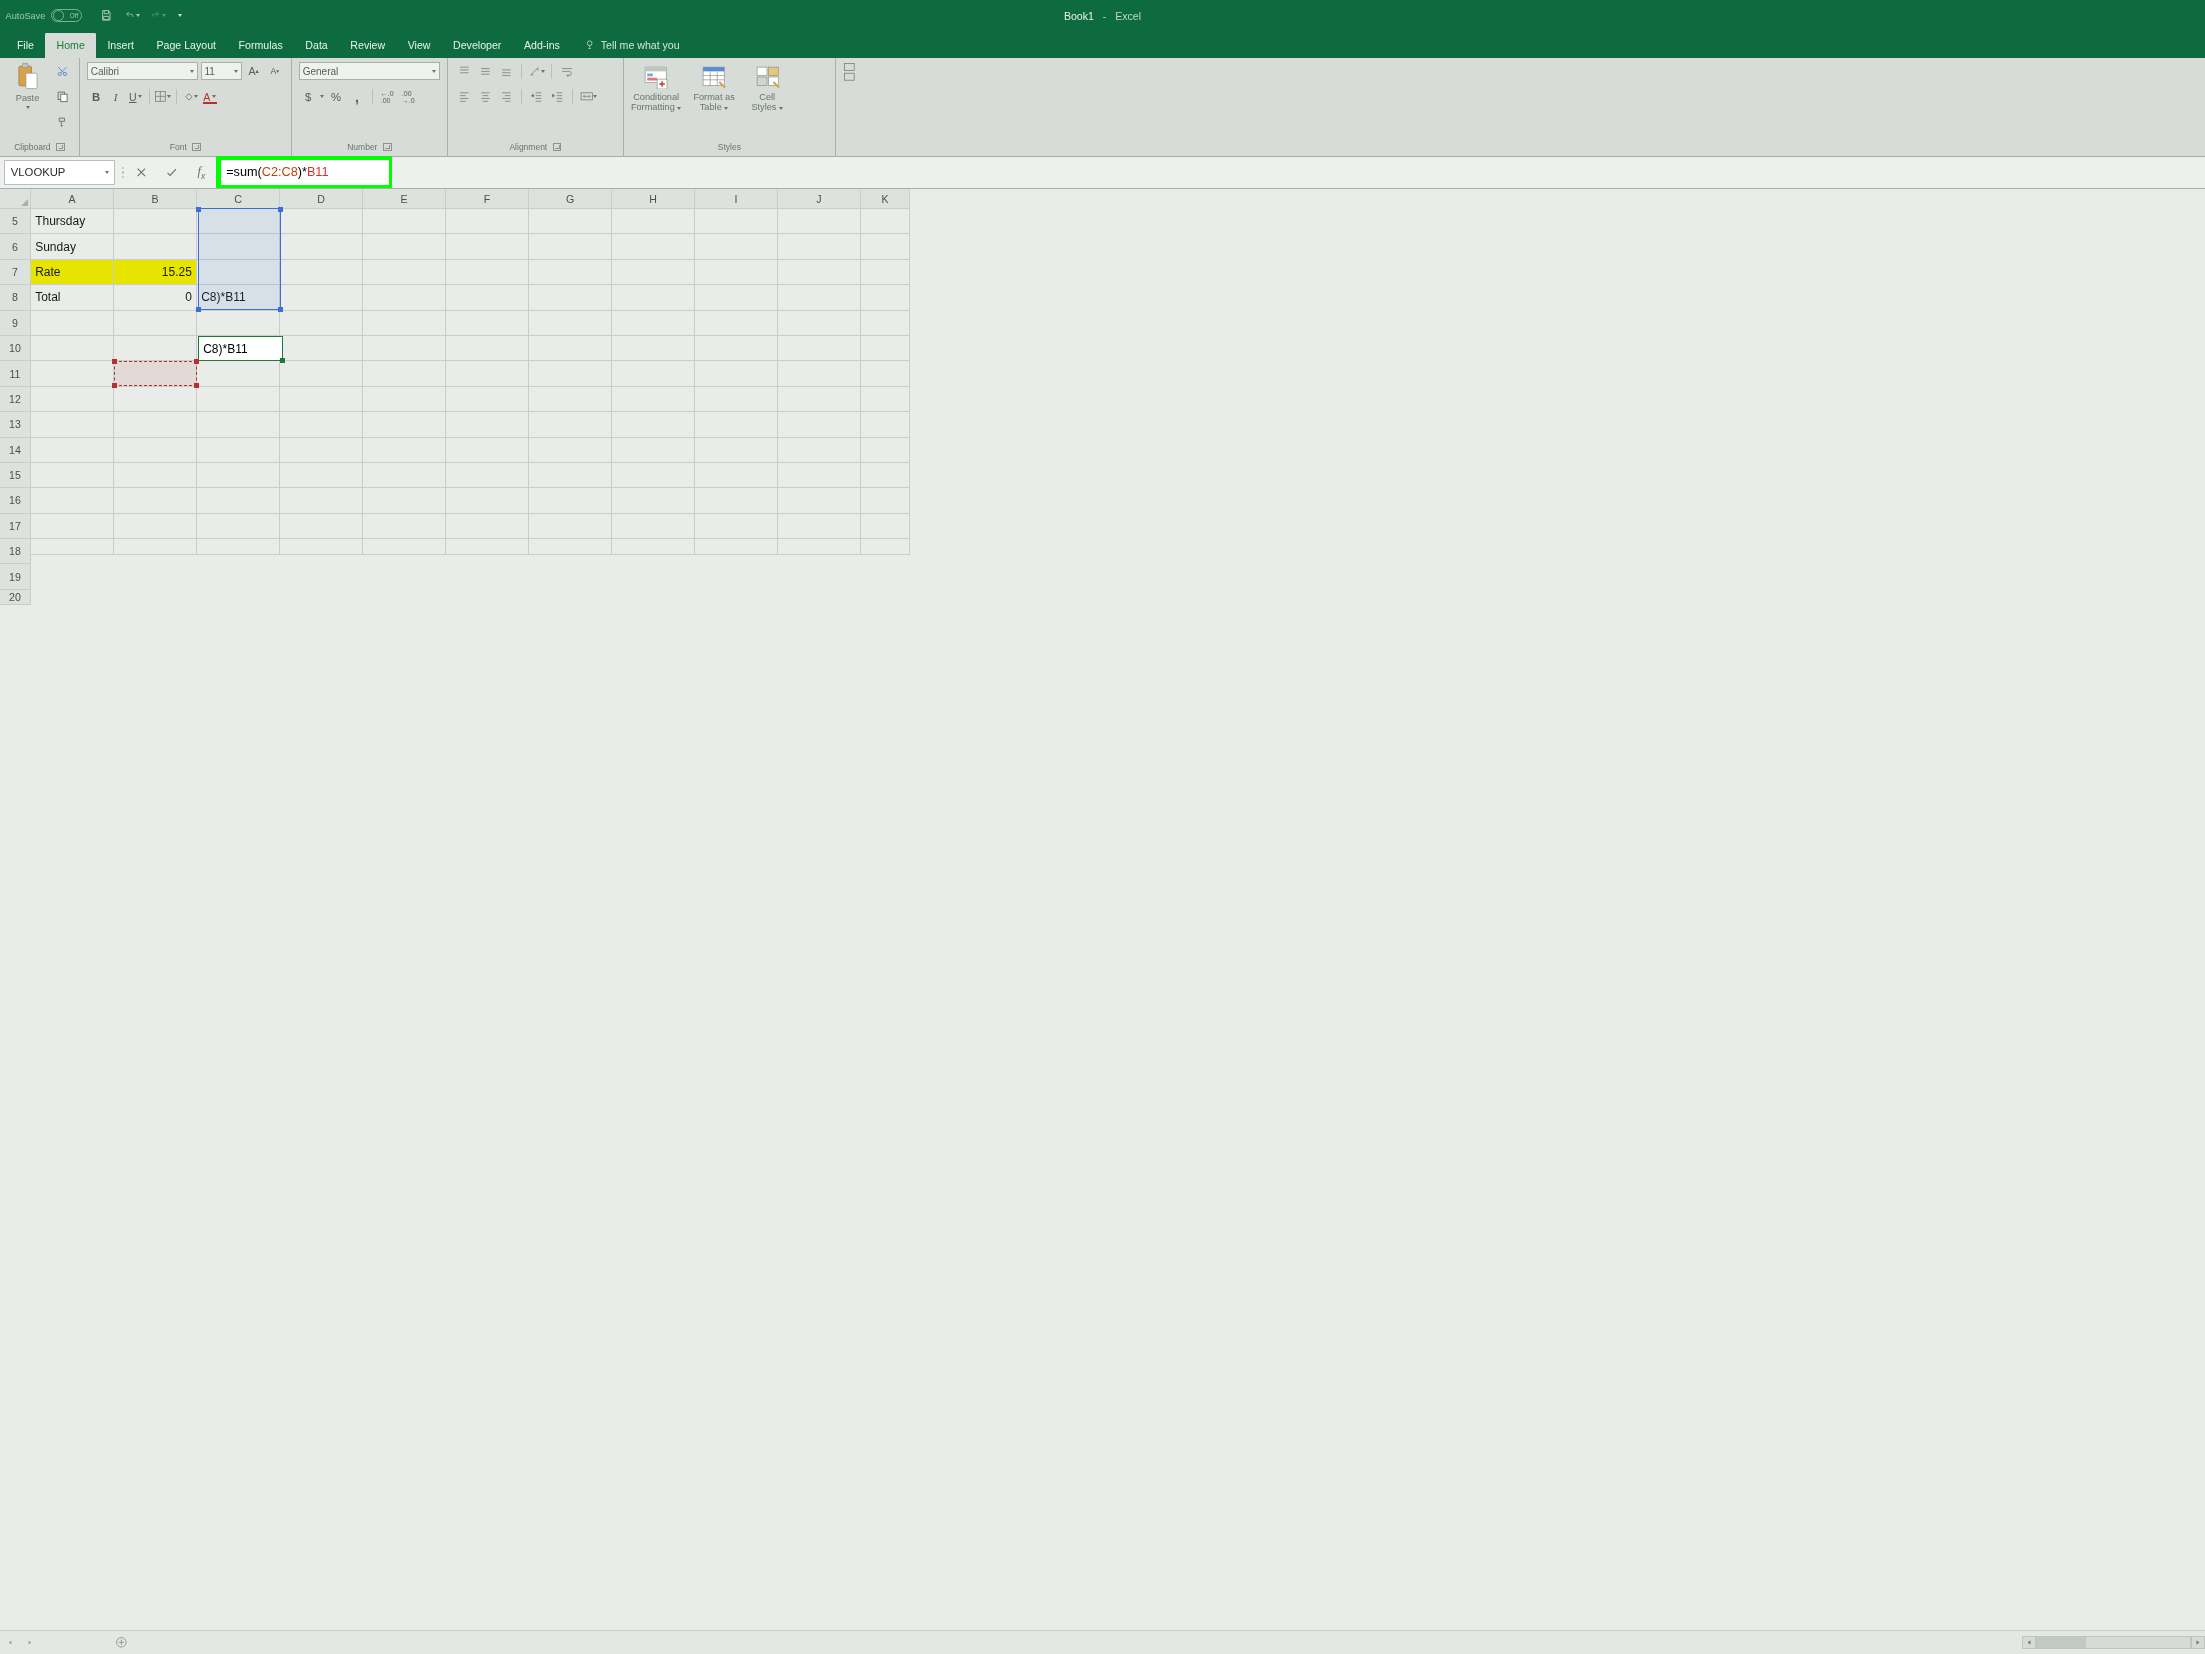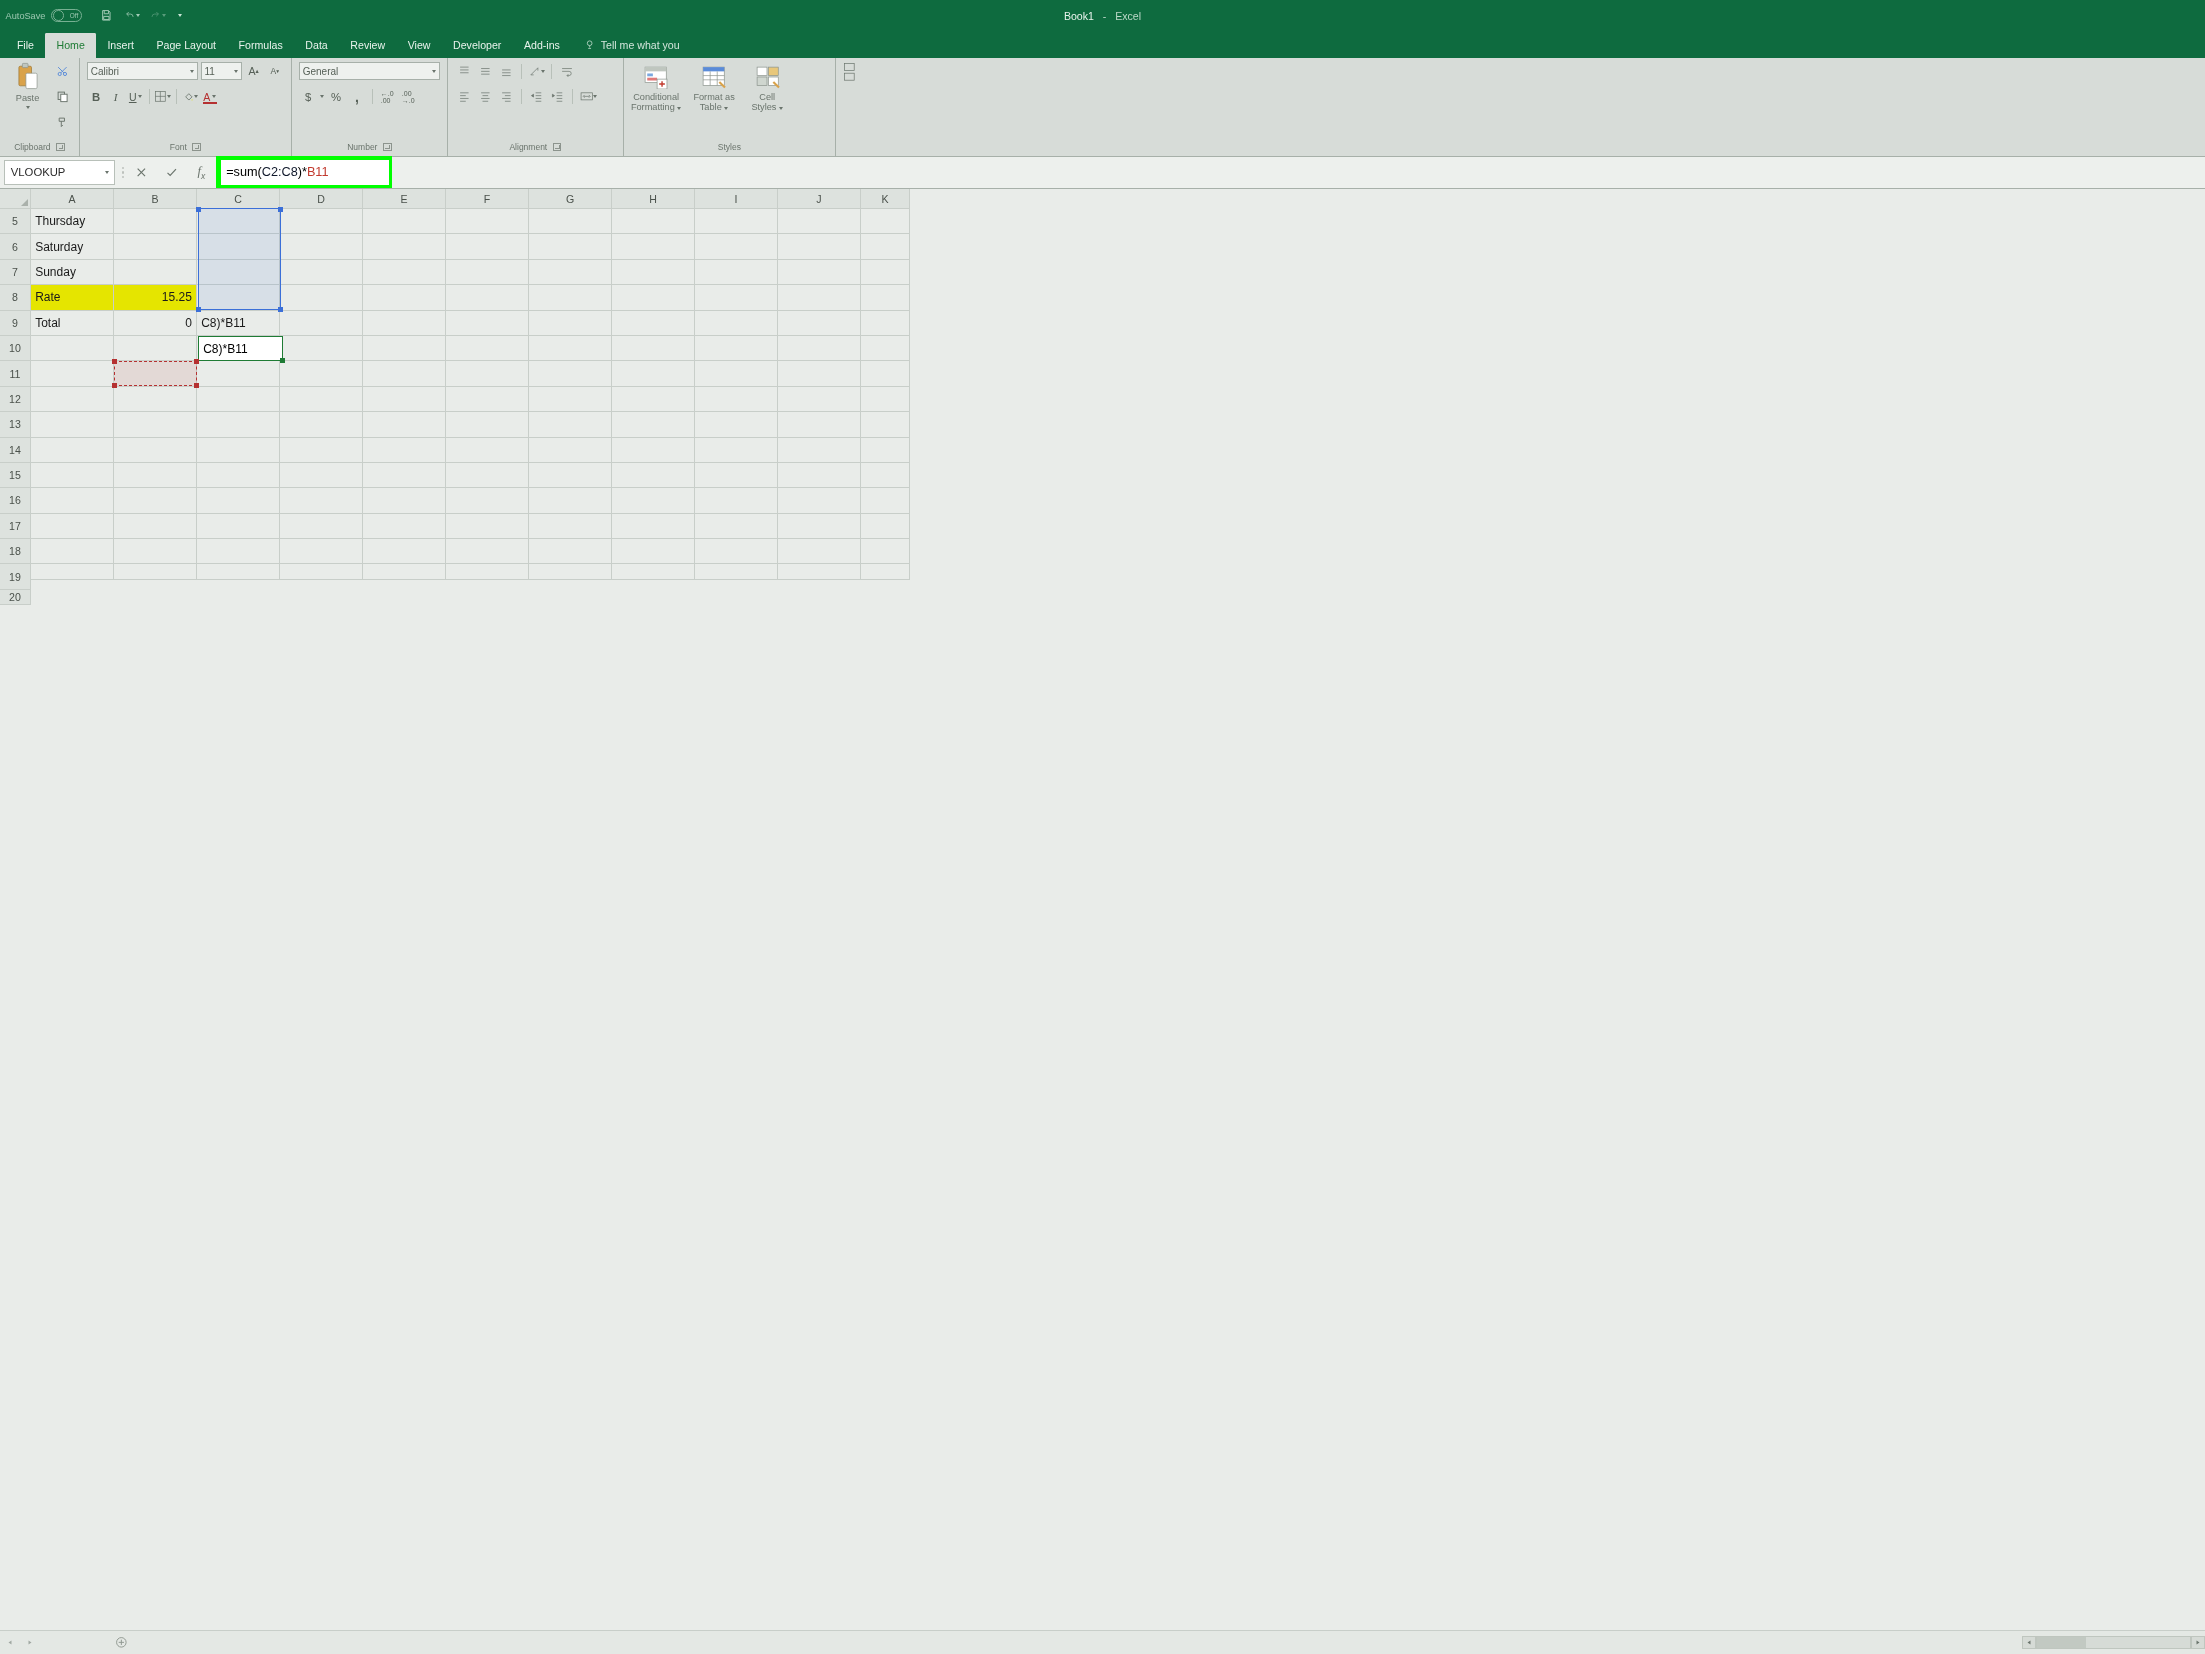--- a/index.html
+++ b/index.html
@@ -89,21 +89,21 @@
   .fx-bar{height:32px;display:flex;align-items:center;background:#edf0ed;border-bottom:0.7px solid var(--ribbon-border);}
   .namebox{width:111px;height:25.4px;border:0.7px solid #b8c0b9;background:#fff;margin:0 4.2px;display:flex;align-items:center;padding:0 5.6px;font-size:11.3px;color:#2b2b2b;}
   .namebox .caret{margin-left:auto;}
   .fx-grip{width:7px;display:flex;flex-direction:column;gap:2.1px;align-items:center;opacity:.5;}
   .fx-grip span{width:2.1px;height:2.1px;border-radius:50%;background:#8c948d;}
   .fx-btn{width:30px;height:25.4px;display:flex;align-items:center;justify-content:center;color:#6a746c;cursor:pointer;}
   .fx-label{font-style:italic;font-family:"Times New Roman",serif;font-size:12.7px;color:#6a746c;}
   .formula-wrap{flex:1;height:25.4px;display:flex;align-items:center;position:relative;}
   .formula-highlight{position:absolute;left:0;top:-3.5px;height:32px;width:176px;background:var(--highlight-green);z-index:0;}
   .formula-text{position:relative;z-index:1;background:#fff;height:25.4px;display:flex;align-items:center;padding:0 5.6px;font-size:12.7px;color:#000;font-family:"Segoe UI",Arial,sans-serif;margin-left:4.2px;width:168px;}
-  .t-blue{color:#0f172a;}
+  .t-blue{color:#c2410c;}
   .t-red{color:#c23a2e;}
   
   .sheet-area{position:absolute;top:189px;left:0;right:0;bottom:24px;background:var(--sheet-bg);}
   .corner{position:absolute;left:0;top:0;width:31px;height:20px;background:var(--row-header-bg);border-right:0.7px solid var(--grid-border);border-bottom:0.7px solid var(--grid-border);}
   .corner::after{content:"";position:absolute;right:2.1px;bottom:2.1px;width:0;height:0;border-left:7px solid transparent;border-bottom:7px solid #aab1ab;}
   .col-headers{position:absolute;left:31px;right:0;top:0;height:20px;display:flex;}
   .col-h{border-right:0.7px solid var(--grid-border);border-bottom:0.7px solid var(--grid-border);background:var(--col-header-bg);color:#4a514b;display:flex;align-items:center;justify-content:center;font-size:10.6px;}
   .row-headers{position:absolute;left:0;top:20px;bottom:0;width:31px;}
   .row-h{height:25.4px;border-bottom:0.7px solid var(--grid-border);border-right:0.7px solid var(--grid-border);background:var(--row-header-bg);color:#4a514b;display:flex;align-items:center;justify-content:center;font-size:10.6px;}
   .grid{position:absolute;left:31px;top:20px;right:0;bottom:0;}
@@ -507,33 +507,20 @@
         <div class="cell" style="width: 83px;"></div>
         <div class="cell" style="width: 83px;"></div>
         <div class="cell" style="width: 83px;"></div>
         <div class="cell" style="width: 83px;"></div>
         <div class="cell" style="width: 83px;"></div>
         <div class="cell" style="width: 83px;"></div>
         <div class="cell" style="width: 83px;"></div>
         <div class="cell" style="width: 49px;"></div>
       </div>
       <div class="grid-row">
-        <div class="cell" style="width: 83px;">Saturday</div>
-        <div class="cell" style="width: 83px;"></div>
-        <div class="cell" style="width: 83px;"></div>
-        <div class="cell" style="width: 83px;"></div>
-        <div class="cell" style="width: 83px;"></div>
-        <div class="cell" style="width: 83px;"></div>
-        <div class="cell" style="width: 83px;"></div>
-        <div class="cell" style="width: 83px;"></div>
-        <div class="cell" style="width: 83px;"></div>
-        <div class="cell" style="width: 83px;"></div>
-        <div class="cell" style="width: 49px;"></div>
-      </div>
-      <div class="grid-row">
         <div class="cell" style="width: 83px;">Sunday</div>
         <div class="cell" style="width: 83px;"></div>
         <div class="cell" style="width: 83px;"></div>
         <div class="cell" style="width: 83px;"></div>
         <div class="cell" style="width: 83px;"></div>
         <div class="cell" style="width: 83px;"></div>
         <div class="cell" style="width: 83px;"></div>
         <div class="cell" style="width: 83px;"></div>
         <div class="cell" style="width: 83px;"></div>
         <div class="cell" style="width: 83px;"></div>

